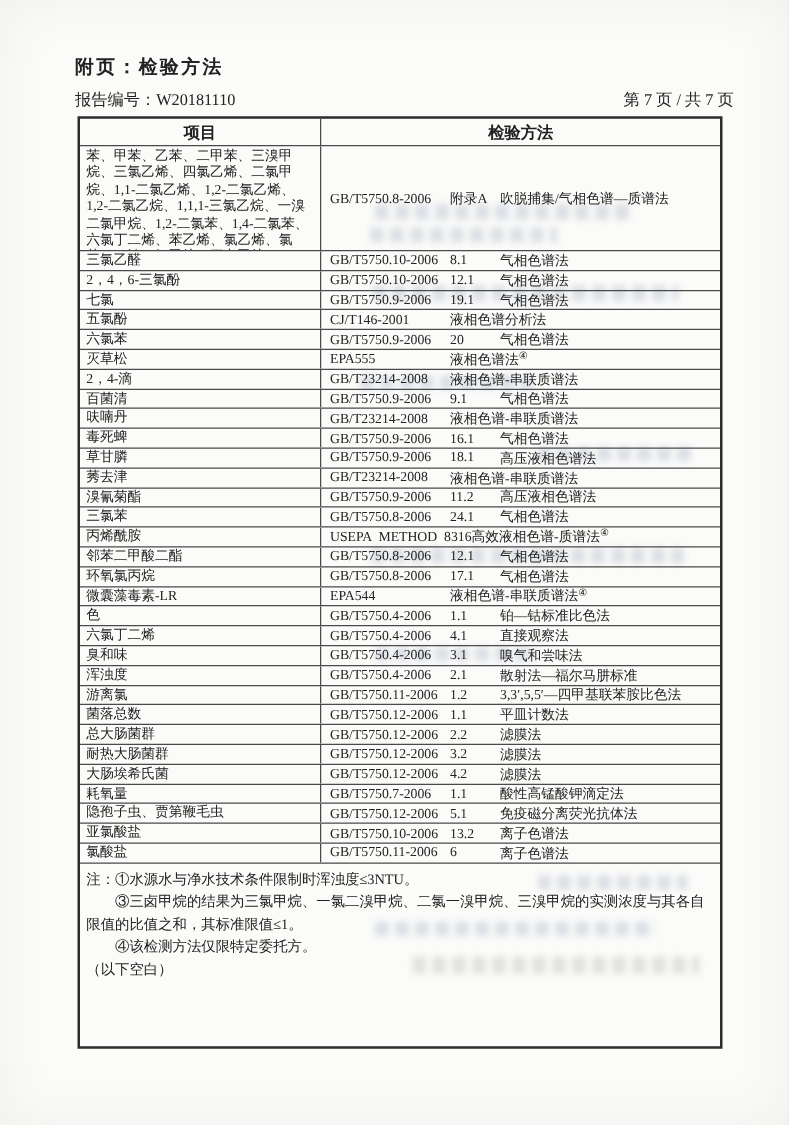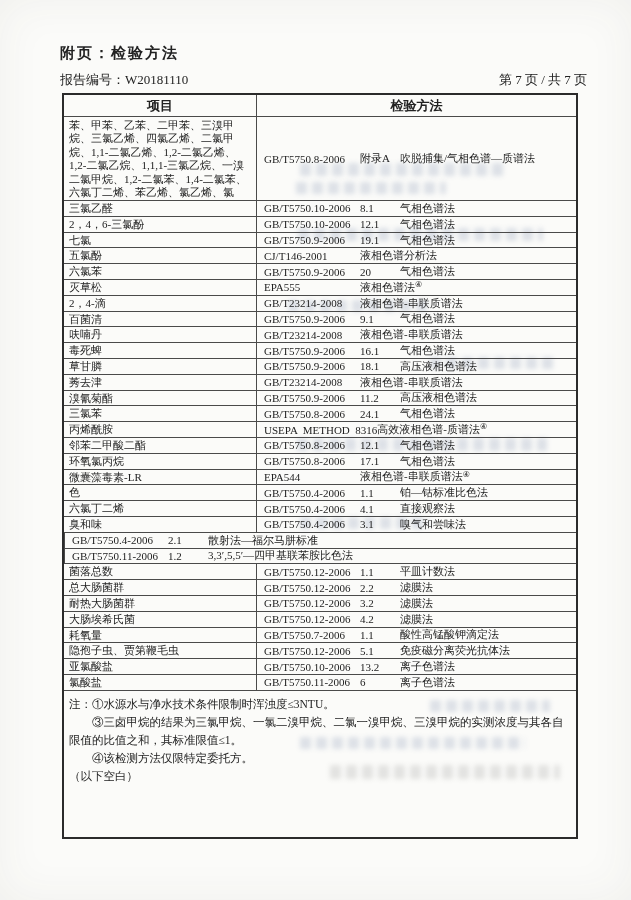--- a/index.html
+++ b/index.html
@@ -274,28 +274,30 @@
         <div class="trow">
           <div class="td c-item">臭和味</div>
           <div class="td c-method">
             <span class="code">GB/T5750.4-2006</span>
             <span class="sec">3.1</span>
             <span class="mname">嗅气和尝味法</span>
           </div>
         </div>
 
         <div class="trow">
+          <div class="td c-item">浑浊度</div>
           <div class="td c-method">
             <span class="code">GB/T5750.4-2006</span>
             <span class="sec">2.1</span>
             <span class="mname">散射法—福尔马肼标准</span>
           </div>
         </div>
 
         <div class="trow">
+          <div class="td c-item">游离氯</div>
           <div class="td c-method">
             <span class="code">GB/T5750.11-2006</span>
             <span class="sec">1.2</span>
             <span class="mname">3,3′,5,5′—四甲基联苯胺比色法</span>
           </div>
         </div>
 
         <div class="trow">
           <div class="td c-item">菌落总数</div>
           <div class="td c-method">

